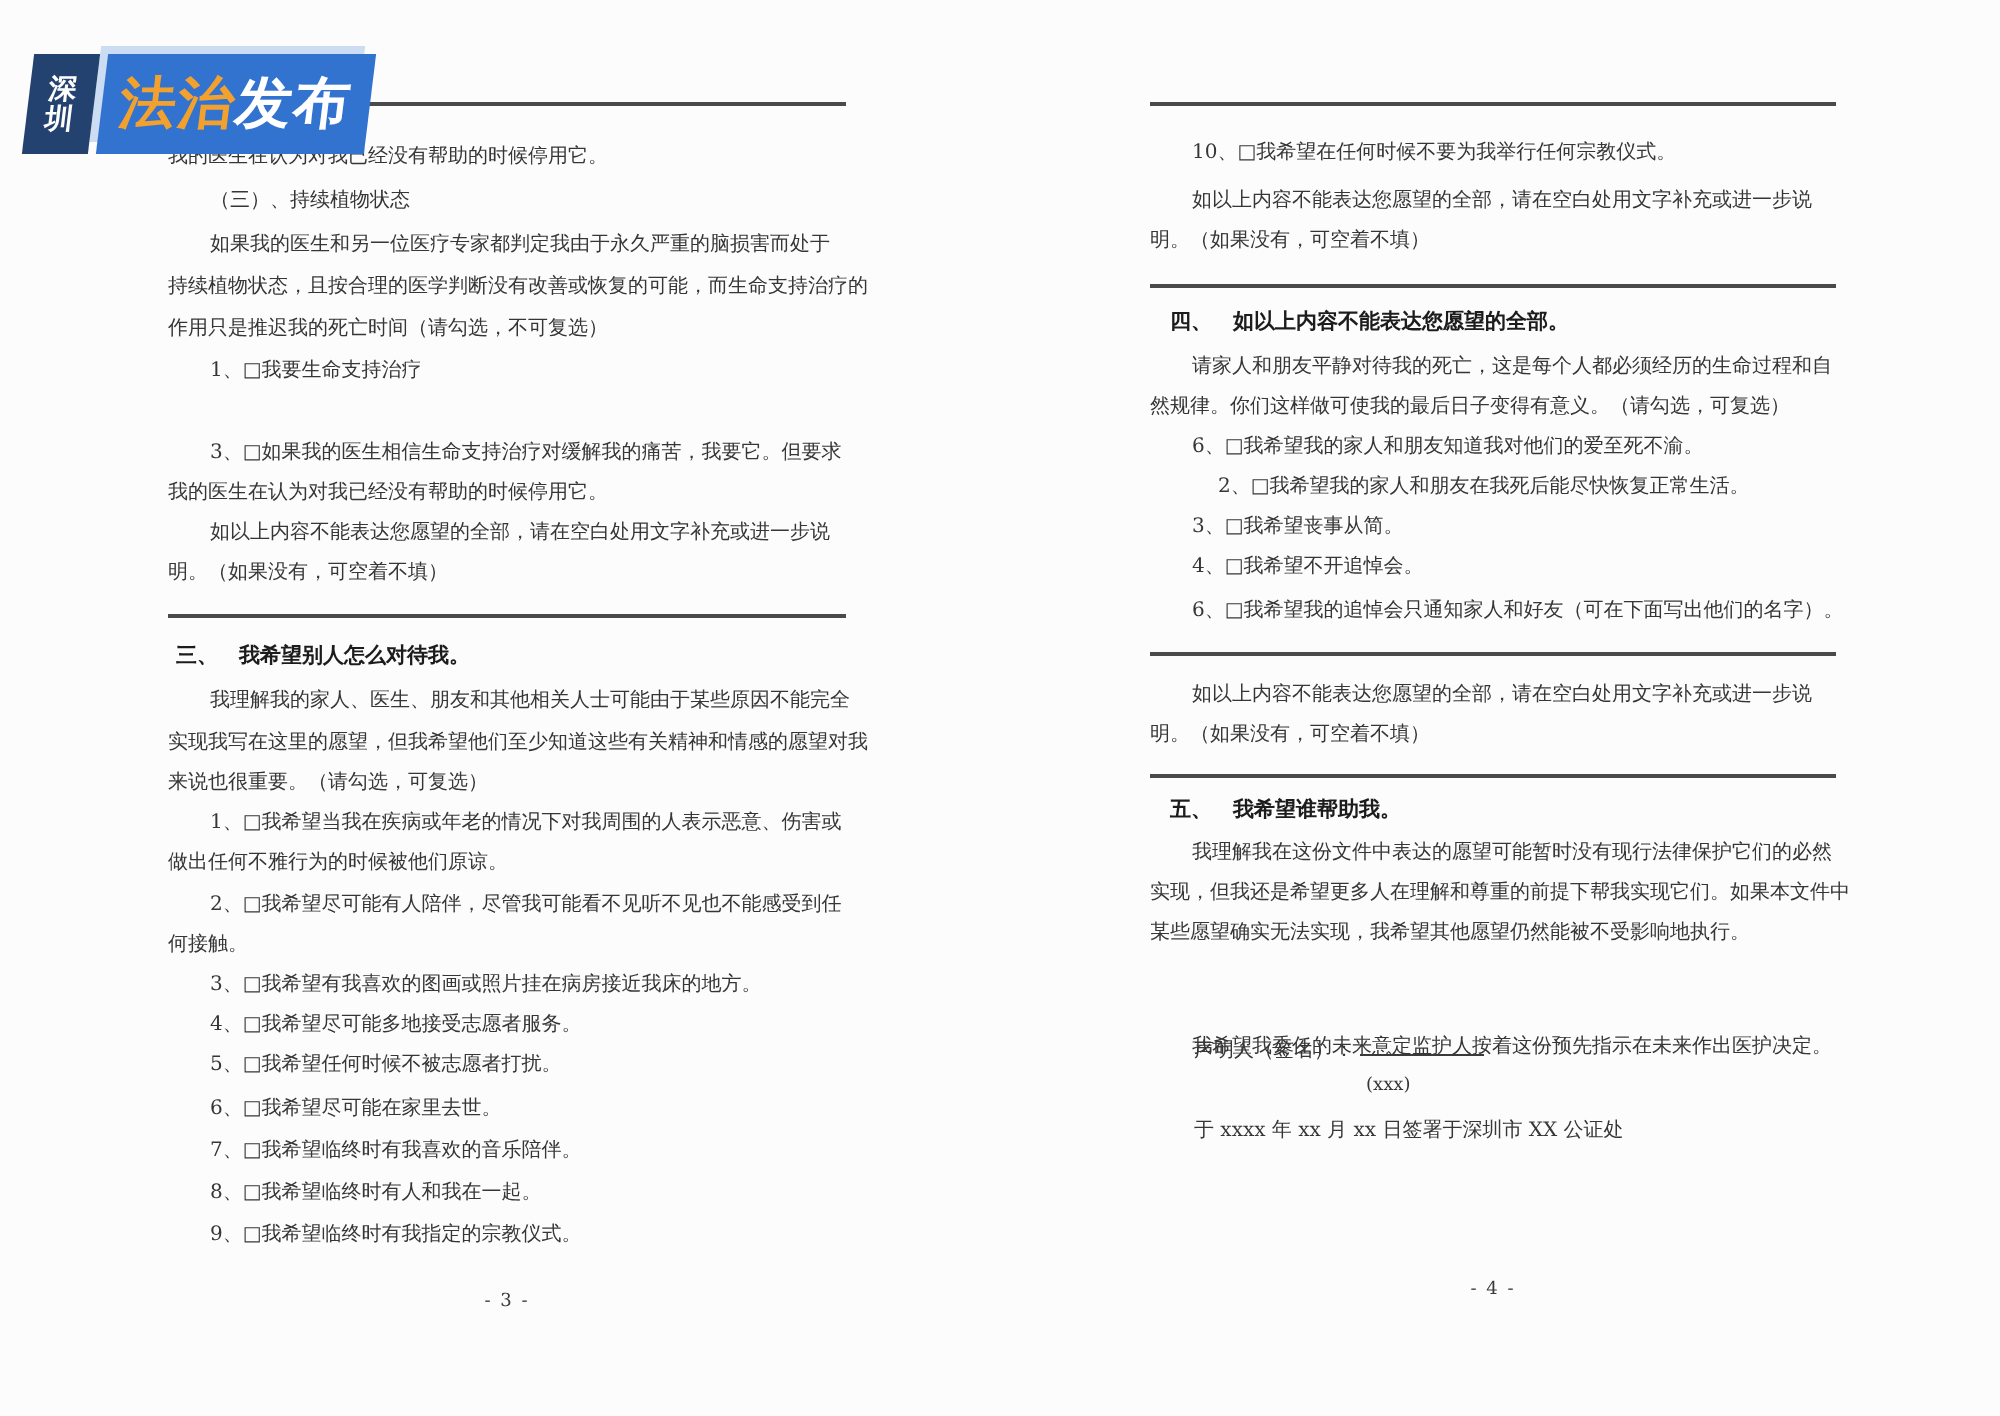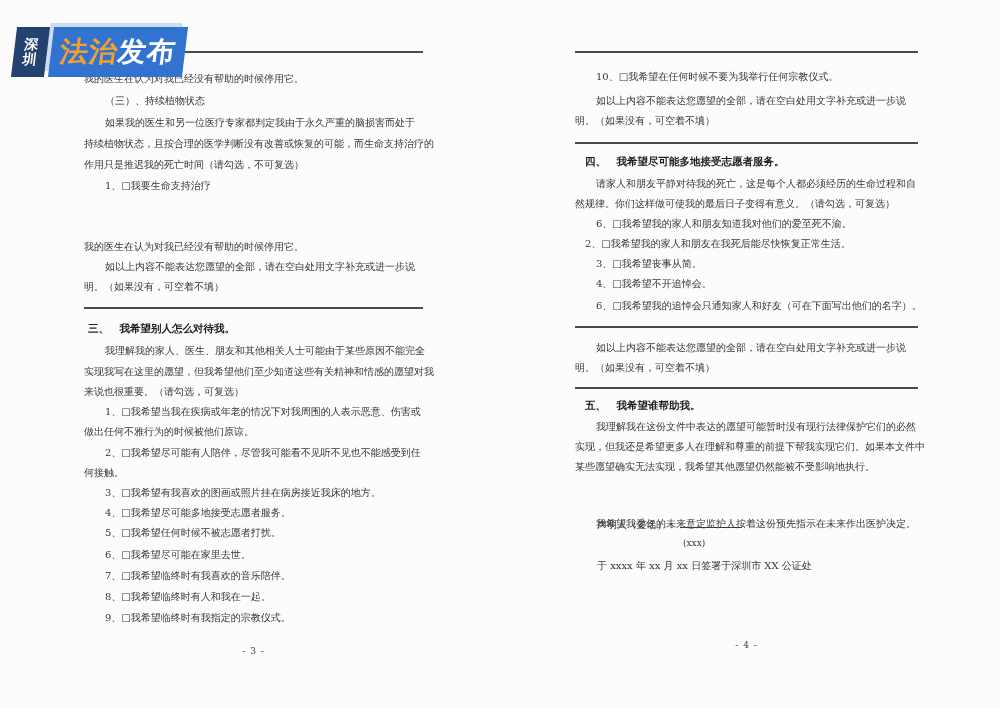--- a/index.html
+++ b/index.html
@@ -40,20 +40,21 @@
 <div class="canvas">
 
   <div class="page page-left">
       <div class="rule" style="top: 51px;"></div>
       <div class="line" style="top: 72px; left: 0px;">我的医生在认为对我已经没有帮助的时候停用它。</div>
       <div class="line" style="top: 94px; left: 21px;">（三）、持续植物状态</div>
       <div class="line" style="top: 116px; left: 21px;">如果我的医生和另一位医疗专家都判定我由于永久严重的脑损害而处于</div>
       <div class="line" style="top: 137px; left: 0px;">持续植物状态，且按合理的医学判断没有改善或恢复的可能，而生命支持治疗的</div>
       <div class="line" style="top: 158px; left: 0px;">作用只是推迟我的死亡时间（请勾选，不可复选）</div>
       <div class="line" style="top: 179px; left: 21px;">1、□我要生命支持治疗</div>
+      <div class="line" style="top: 220px; left: 21px;">3、□如果我的医生相信生命支持治疗对缓解我的痛苦，我要它。但要求</div>
       <div class="line" style="top: 240px; left: 0px;">我的医生在认为对我已经没有帮助的时候停用它。</div>
       <div class="line" style="top: 260px; left: 21px;">如以上内容不能表达您愿望的全部，请在空白处用文字补充或进一步说</div>
       <div class="line" style="top: 280px; left: 0px;">明。（如果没有，可空着不填）</div>
       <div class="rule" style="top: 307px;"></div>
       <div class="line bold" style="top: 322px; left: 4px;">三、　我希望别人怎么对待我。</div>
       <div class="line" style="top: 344px; left: 21px;">我理解我的家人、医生、朋友和其他相关人士可能由于某些原因不能完全</div>
       <div class="line" style="top: 365px; left: 0px;">实现我写在这里的愿望，但我希望他们至少知道这些有关精神和情感的愿望对我</div>
       <div class="line" style="top: 385px; left: 0px;">来说也很重要。（请勾选，可复选）</div>
       <div class="line" style="top: 405px; left: 21px;">1、□我希望当我在疾病或年老的情况下对我周围的人表示恶意、伤害或</div>
       <div class="line" style="top: 425px; left: 0px;">做出任何不雅行为的时候被他们原谅。</div>
@@ -67,25 +68,25 @@
       <div class="line" style="top: 590px; left: 21px;">8、□我希望临终时有人和我在一起。</div>
       <div class="line" style="top: 611px; left: 21px;">9、□我希望临终时有我指定的宗教仪式。</div>
       <div class="pagenum" style="top: 646px;">- 3 -</div>
     </div>
   <div class="page page-right">
       <div class="rule" style="top: 51px;"></div>
       <div class="line" style="top: 70px; left: 21px;">10、□我希望在任何时候不要为我举行任何宗教仪式。</div>
       <div class="line" style="top: 94px; left: 21px;">如以上内容不能表达您愿望的全部，请在空白处用文字补充或进一步说</div>
       <div class="line" style="top: 114px; left: 0px;">明。（如果没有，可空着不填）</div>
       <div class="rule" style="top: 142px;"></div>
-      <div class="line bold" style="top: 155px; left: 10px;">四、　我希望尽可能多地接受志愿者服务。</div>
+      <div class="line bold" style="top: 155px; left: 10px;">四、　如以上内容不能表达您愿望的全部。</div>
       <div class="line" style="top: 177px; left: 21px;">请家人和朋友平静对待我的死亡，这是每个人都必须经历的生命过程和自</div>
       <div class="line" style="top: 197px; left: 0px;">然规律。你们这样做可使我的最后日子变得有意义。（请勾选，可复选）</div>
       <div class="line" style="top: 217px; left: 21px;">6、□我希望我的家人和朋友知道我对他们的爱至死不渝。</div>
-      <div class="line" style="top: 237px; left: 10px;">2、□我希望我的家人和朋友在我死后能尽快恢复正常生活。</div>
+      <div class="line" style="top: 237px; left: 34px;">2、□我希望我的家人和朋友在我死后能尽快恢复正常生活。</div>
       <div class="line" style="top: 257px; left: 21px;">3、□我希望丧事从简。</div>
       <div class="line" style="top: 277px; left: 21px;">4、□我希望不开追悼会。</div>
       <div class="line" style="top: 299px; left: 21px;">6、□我希望我的追悼会只通知家人和好友（可在下面写出他们的名字）。</div>
       <div class="rule" style="top: 326px;"></div>
       <div class="line" style="top: 341px; left: 21px;">如以上内容不能表达您愿望的全部，请在空白处用文字补充或进一步说</div>
       <div class="line" style="top: 361px; left: 0px;">明。（如果没有，可空着不填）</div>
       <div class="rule" style="top: 387px;"></div>
       <div class="line bold" style="top: 399px; left: 10px;">五、　我希望谁帮助我。</div>
       <div class="line" style="top: 440px; left: 0px;">实现，但我还是希望更多人在理解和尊重的前提下帮我实现它们。如果本文件中</div>
       <div class="line" style="top: 420px; left: 21px;">我理解我在这份文件中表达的愿望可能暂时没有现行法律保护它们的必然</div>

